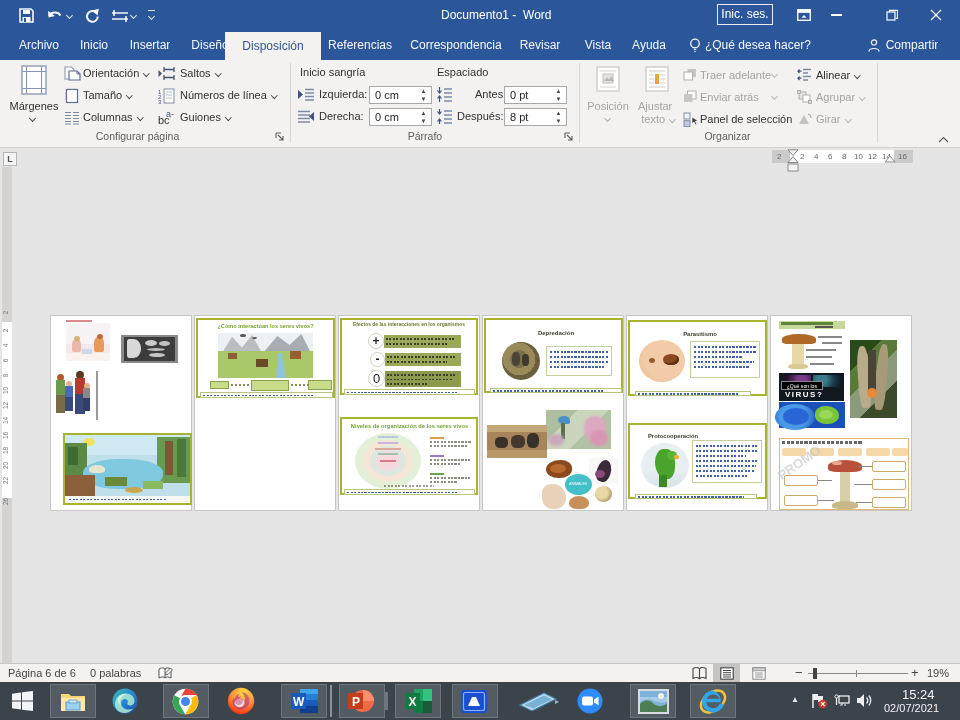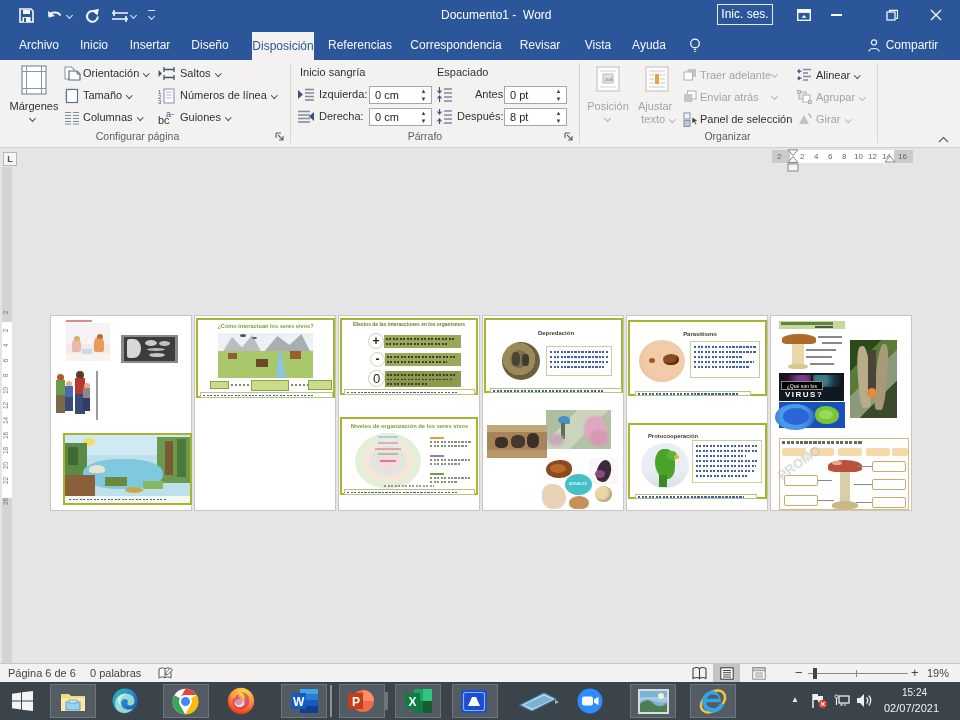--- a/index.html
+++ b/index.html
@@ -79,34 +79,35 @@
   <div class="abs" style="left:831px;top:14px;width:11px;height:1.5px;background:#fff"></div>
   <svg class="abs" style="left:886px;top:9px" width="12" height="12" viewBox="0 0 12 12">
     <rect x="1" y="3" width="8" height="8" fill="none" stroke="#fff" stroke-width="1.2"></rect>
     <path d="M3.5 3 v-1.7 h8 v8 h-1.7" fill="none" stroke="#fff" stroke-width="1.2"></path>
   </svg>
   <svg class="abs" style="left:930px;top:9px" width="12" height="12" viewBox="0 0 12 12">
     <path d="M1 1 L11 11 M11 1 L1 11" stroke="#fff" stroke-width="1.3"></path>
   </svg>
 </div>
 <div id="tabrow">
-  <div id="activetab" style="left:252px;width:62px">Disposición</div>
+  <div id="activetab" style="left:225px;width:96px">Disposición</div>
   <span class="tab" style="left:15px;width:48px">Archivo</span>
   <span class="tab" style="left:74px;width:40px">Inicio</span>
   <span class="tab" style="left:124px;width:52px">Insertar</span>
   <span class="tab" style="left:186px;width:48px">Diseño</span>
   <span class="tab" style="left:328px;width:64px">Referencias</span>
   <span class="tab" style="left:410px;width:92px">Correspondencia</span>
   <span class="tab" style="left:516px;width:48px">Revisar</span>
   <span class="tab" style="left:578px;width:40px">Vista</span>
   <span class="tab" style="left:628px;width:42px">Ayuda</span>
   <svg class="abs" style="left:689px;top:8px" width="12" height="15" viewBox="0 0 12 15">
     <circle cx="6" cy="5.5" r="4.3" fill="none" stroke="#f5f7fb" stroke-width="1.3"></circle>
     <path d="M4.5 9.5 h3 M4.8 11.5 h2.4 M5.2 13.5 h1.6" stroke="#f5f7fb" stroke-width="1.1"></path>
   </svg>
+  <span class="tab" style="left:702px;width:112px">¿Qué desea hacer?</span>
   <svg class="abs" style="left:868px;top:9px" width="12" height="13" viewBox="0 0 12 13">
     <circle cx="6" cy="3.4" r="2.6" fill="none" stroke="#f5f7fb" stroke-width="1.2"></circle>
     <path d="M1 12.5 c0 -4 10 -4 10 0" fill="none" stroke="#f5f7fb" stroke-width="1.2"></path>
   </svg>
   <span class="tab" style="left:882px;width:60px">Compartir</span>
 </div>
 <div id="ribbon">
 
   <svg class="abs" style="left:21px;top:5px" width="26" height="30" viewBox="0 0 26 30">
     <rect x="1" y="1" width="24" height="28" fill="#fff" stroke="#8496b0" stroke-width="1.3"></rect>
@@ -721,17 +722,17 @@
   <svg class="abs" style="left:834px;top:12px" width="16" height="14" viewBox="0 0 16 14">
     <rect x="5" y="2" width="10" height="7" fill="none" stroke="#eee" stroke-width="1.3"></rect>
     <path d="M8 9 v2 h-2 m4 0 h2" stroke="#eee" stroke-width="1.2"></path>
     <circle cx="2.5" cy="2.5" r="1.6" fill="none" stroke="#eee" stroke-width="1"></circle>
     <path d="M2.5 4 v7" stroke="#eee" stroke-width="1.2"></path>
   </svg>
   <svg class="abs" style="left:856px;top:11px" width="16" height="15" viewBox="0 0 16 15">
     <path d="M1 5 h3 l4 -4 v13 l-4 -4 h-3 z" fill="#eee"></path>
     <path d="M10.5 4.5 a4.5 4.5 0 0 1 0 6 M12.8 2.5 a7.5 7.5 0 0 1 0 10" fill="none" stroke="#eee" stroke-width="1.3"></path>
   </svg>
-  <span class="abs" style="left:902px;top:5px;color:#f2f2f2;font-size:10px">15:24</span>
+  <span class="abs" style="left:902px;top:5px;color:#f2f2f2;font-size:13px">15:24</span>
   <span class="abs" style="left:884px;top:20px;color:#f2f2f2;font-size:11px">02/07/2021</span>
 </div>
 
 </div>
 
 </body></html>

